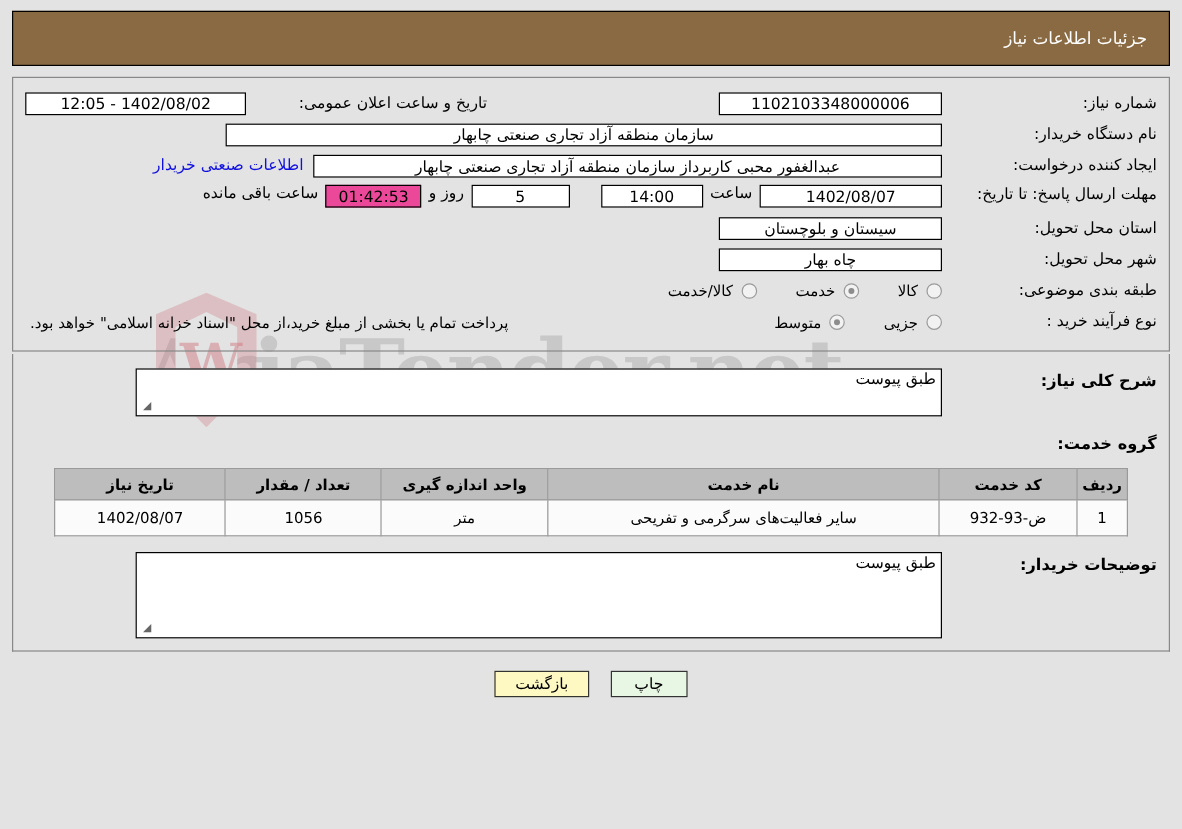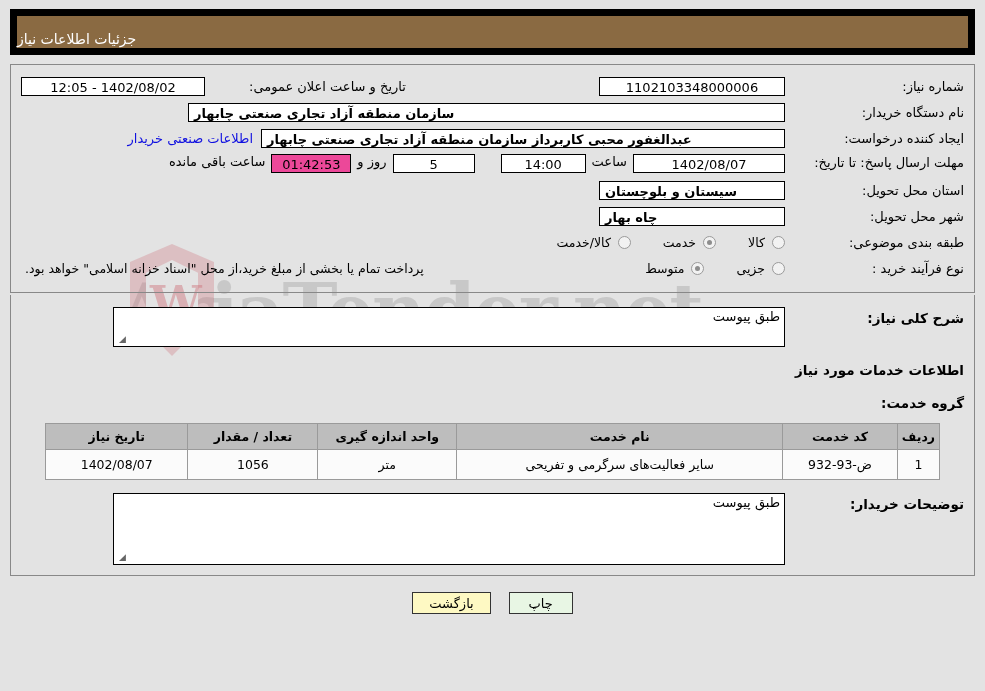--- a/index.html
+++ b/index.html
@@ -74,28 +74,28 @@
   #page {
     position: relative;
     z-index: 2;
     padding: 9px 10px 0 10px;
     box-sizing: border-box;
   }
 
   
   #titlebar {
     background: #8a6a42;
-    border: 7px solid #000000;
+    border: 1px solid #000000;
     height: 46px;
     line-height: 46px;
     color: #ffffff;
     font-size: 14px;
     padding: 0 18px 0 0;
     box-sizing: border-box;
-    text-align: left;
+    text-align: right;
   }
 
   
   .panel {
     border: 1px solid #888;
     border-top: none;
     background: transparent;
     padding: 10px 0 8px 0;
   }
   #panel-top { border-top: 1px solid #888; margin-top: 9px; padding-top: 11px;}
@@ -127,21 +127,21 @@
     height: 19px;
     line-height: 19px;
     font-size: 13px;
     padding: 0 5px;
     box-sizing: border-box;
     text-align: center;
     white-space: nowrap;
     overflow: hidden;
     color: #000;
   }
-  .fld.rtl-right { text-align: left; font-weight: bold; }
+  .fld.rtl-right { text-align: center; }
   .fld.cream { background: #ec4899; }
 
   .inline-lbl {
     font-size: 13px;
     white-space: nowrap;
     padding: 0 6px;
   }
   .link {
     color: #1010e0;
     font-size: 13px;
@@ -341,23 +341,20 @@
   <div class="panel" id="panel-mid">
 
     <div class="frow" style="align-items:flex-start; margin-bottom:12px;">
       <div class="lbl bold-lbl" style="width:150px; padding-top:2px;">شرح کلی نیاز:</div>
       <div class="tarea" style="width:672px; height:40px;">
         <span>طبق پیوست</span>
         <span class="grip">◢</span>
       </div>
     </div>
 
-    <div class="frow" style="margin-bottom:12px;">
-      <div class="lbl bold-lbl" style="width:auto; padding-right:0;">اطلاعات خدمات مورد نیاز</div>
-    </div>
 
     <div class="frow" style="margin-bottom:6px;">
       <div class="lbl bold-lbl" style="width:150px;">گروه خدمت:</div>
     </div>
 
     <table class="items">
       <thead>
         <tr>
           <th style="width:30px">ردیف</th>
           <th style="width:110px">کد خدمت</th>

